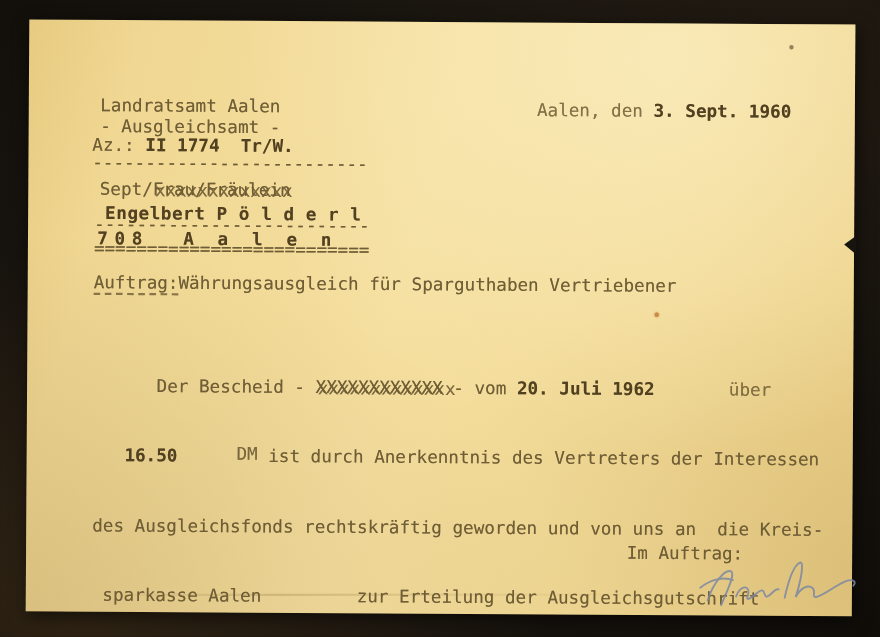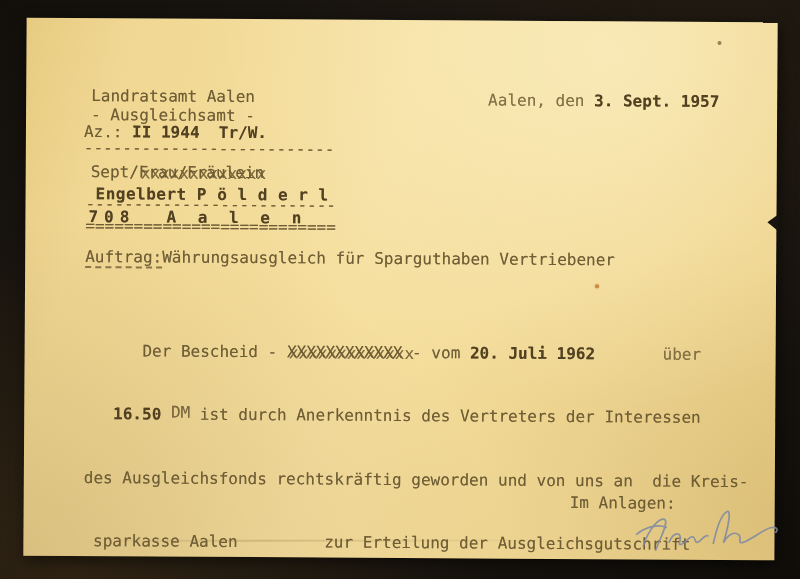--- a/index.html
+++ b/index.html
@@ -21,66 +21,66 @@
     text-shadow:0 0 .5px rgba(111,93,53,.55);}
   .dark{color:#524121;font-weight:bold;}
   .lite{opacity:.85;margin-top:32px;}
   .rule{letter-spacing:0;}
   .spread{letter-spacing:6px;}
   .spread-sm{letter-spacing:.5px;}
   .u-dash{border-bottom:2px dashed rgba(111,93,53,.8);padding-bottom:0px;}
   .overtype{display:inline-block;position:relative;}
   .ot-over{position:absolute;left:2px;top:1px;opacity:.9;}
   .bline{white-space:pre;height:23.3px;line-height:23.3px;}
-  .raise{position:relative;top:-2px;opacity:.9;}
+  .raise{position:relative;top:-2px;opacity:.9;margin-left:44px;}
   .notch{position:absolute;right:-2px;top:192px;width:0;height:0;
     border-top:8px solid transparent;border-bottom:9px solid transparent;
     border-right:11px solid #17130e;}
   .speck1{position:absolute;left:691px;top:19px;width:4px;height:4px;border-radius:50%;
     background:#6b5636;opacity:.7;}
   .speck2{position:absolute;left:570px;top:263px;width:4px;height:4px;border-radius:50%;
     background:#c0762f;opacity:.8;box-shadow:0 0 2px #c0762f;}
   .crease{position:absolute;left:8%;bottom:16px;width:68%;height:2px;
     background:linear-gradient(90deg,transparent,rgba(120,90,40,.22),rgba(120,90,40,.10),transparent);
     transform:rotate(-.4deg);}
   .sig{position:absolute;left:605px;top:480px;transform:rotate(-4deg);}
 </style>
 </head>
 <body>
 
 <div class="scan">
   <div class="paper">
 
     <div class="abs" style="left:65px;top:68px;"><span>Landratsamt Aalen</span></div>
     <div class="abs" style="left:65px;top:87px;"><span>- Ausgleichsamt -</span></div>
-    <div class="abs" style="left:58px;top:104px;"><span>Az.: </span><span class="dark">II 1944  Tr/W.</span></div>
+    <div class="abs" style="left:58px;top:104px;"><span>Az.: </span><span class="dark">II 1774  Tr/W.</span></div>
     <div class="abs rule" style="left:58px;top:120px;">--------------------------</div>
 
-    <div class="abs" style="left:462px;top:70px;"><span class="lite">Aalen, den </span><span class="dark">3. Sept. 1957</span></div>
+    <div class="abs" style="left:462px;top:70px;"><span class="lite">Aalen, den </span><span class="dark">3. Sept. 1960</span></div>
 
     <div class="abs" style="left:65px;top:144px;"><span>Sept/</span><span class="overtype"><span class="ot-base">Frau/Fräulein</span><span class="ot-over">xxxxxxxxxxxxx</span></span></div>
     <div class="abs dark spread-sm" style="left:70px;top:166px;">Engelbert P ö l d e r l</div>
     <div class="abs rule" style="left:60px;top:176px;">--------------------------</div>
     <div class="abs dark spread" style="left:63px;top:189px;">708  A a l e n</div>
     <div class="abs rule" style="left:60px;top:198px;">==========================</div>
 
     <div class="abs" style="left:60px;top:229px;"><span class="u-dash">Auftrag:</span><span>Währungsausgleich für Sparguthaben Vertriebener</span></div>
 
     <div class="abs" style="left:60px;top:281px;">
       <div class="bline"><span>      Der Bescheid - </span><span class="overtype"><span class="ot-base">XXXXXXXXXXXX</span><span class="ot-over">xxxxxxxxxxxxx</span></span><span> - vom </span><span class="dark">20. Juli 1962</span><span class="lite">       über</span></div>
       <div class="bline"><span>   </span><span class="dark">16.50</span><span class="raise"> DM</span><span> ist durch Anerkenntnis des Vertreters der Interessen</span></div>
       <div class="bline">des Ausgleichsfonds rechtskräftig geworden und von uns an  die Kreis-</div>
       <div class="bline"><span> sparkasse Aalen</span><span>         zur Erteilung der Ausgleichsgutschrift</span></div>
       
       
       
       
     </div>
 
-    <div class="abs" style="left:546px;top:472px;">Im Anlagen:</div>
+    <div class="abs" style="left:546px;top:472px;">Im Auftrag:</div>
 
     <svg class="sig" width="155" height="58" viewBox="0 0 155 58">
       <g fill="none" stroke="#7c88a4" stroke-width="1.7" stroke-linecap="round" opacity="0.85">
         <path d="M14 40 C20 24 32 12 37 15 C41 18 31 34 26 45"></path>
         <path d="M8 28 C18 21 30 19 38 23"></path>
         <path d="M40 38 C43 31 49 28 51 32 C53 36 48 41 51 41 C56 40 61 33 64 34 C67 35 65 40 68 40 C72 39 75 33 79 34"></path>
         <path d="M84 42 C88 28 94 13 100 11 C104 10 100 27 94 42 C99 34 106 31 110 35 C113 38 108 44 113 43 C122 41 133 32 142 30 C148 29 150 32 147 35"></path>
       </g>
     </svg>
 

